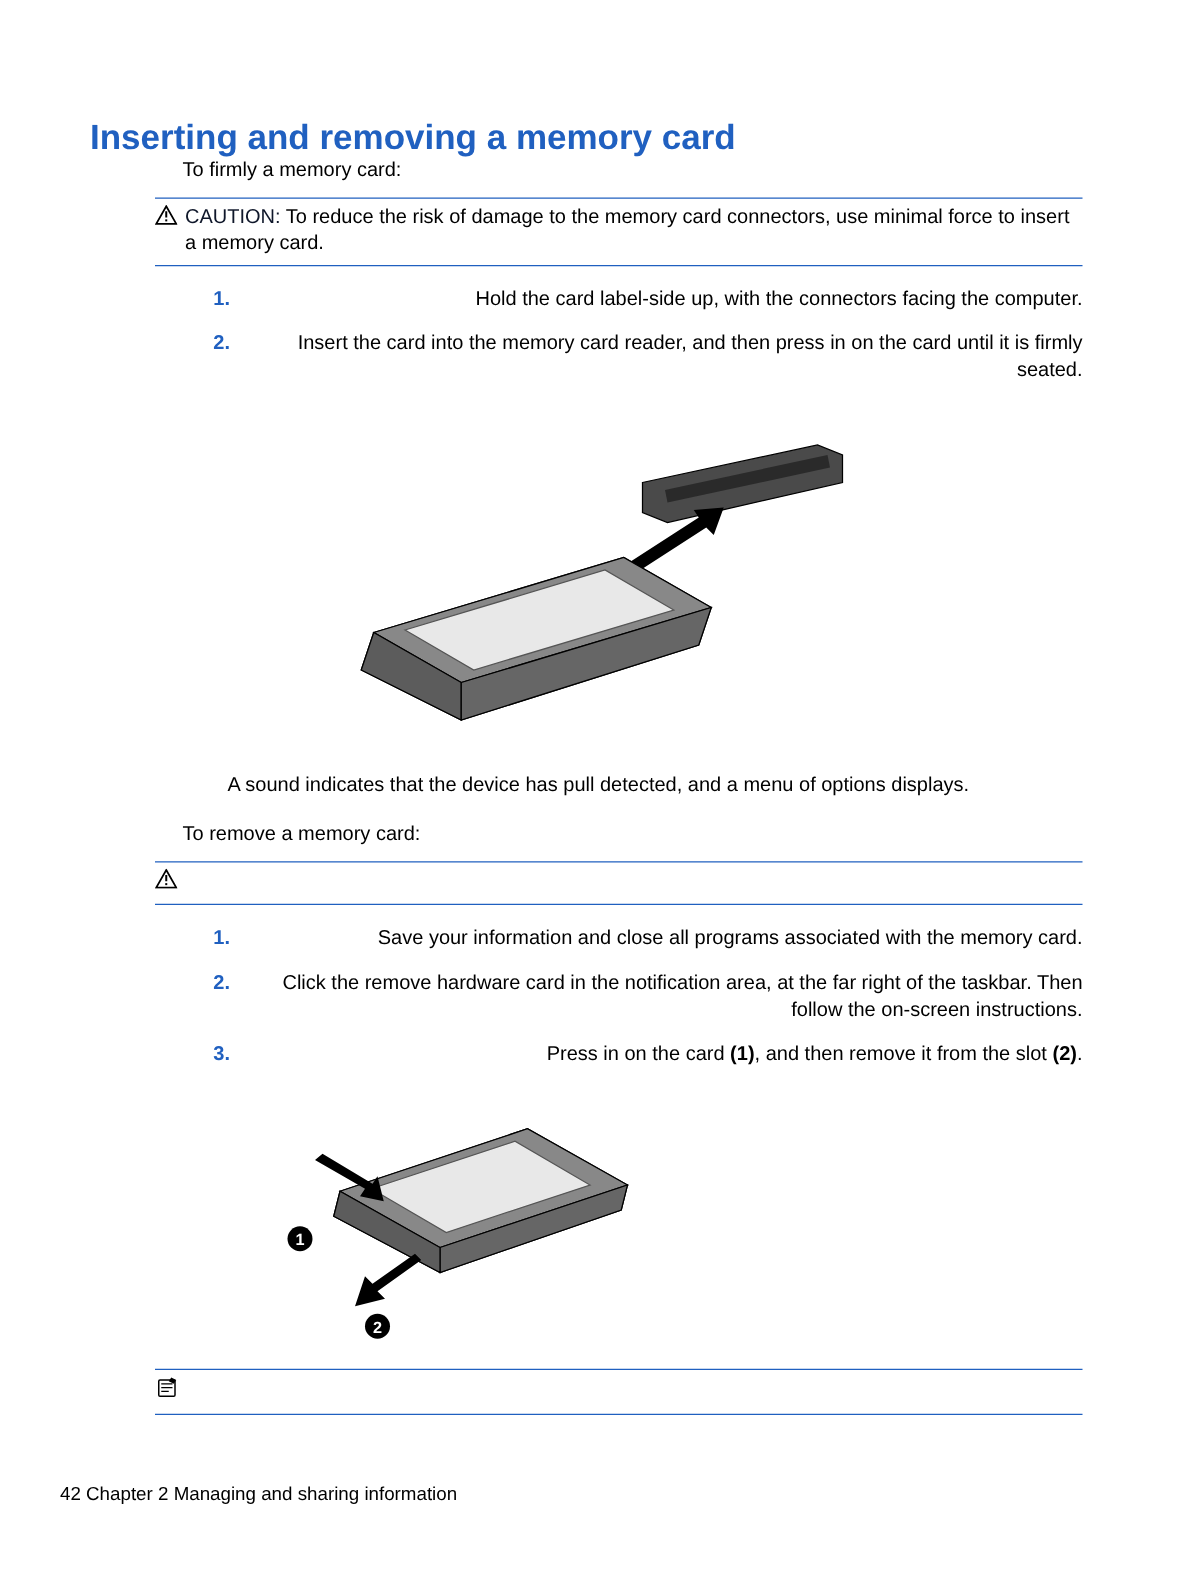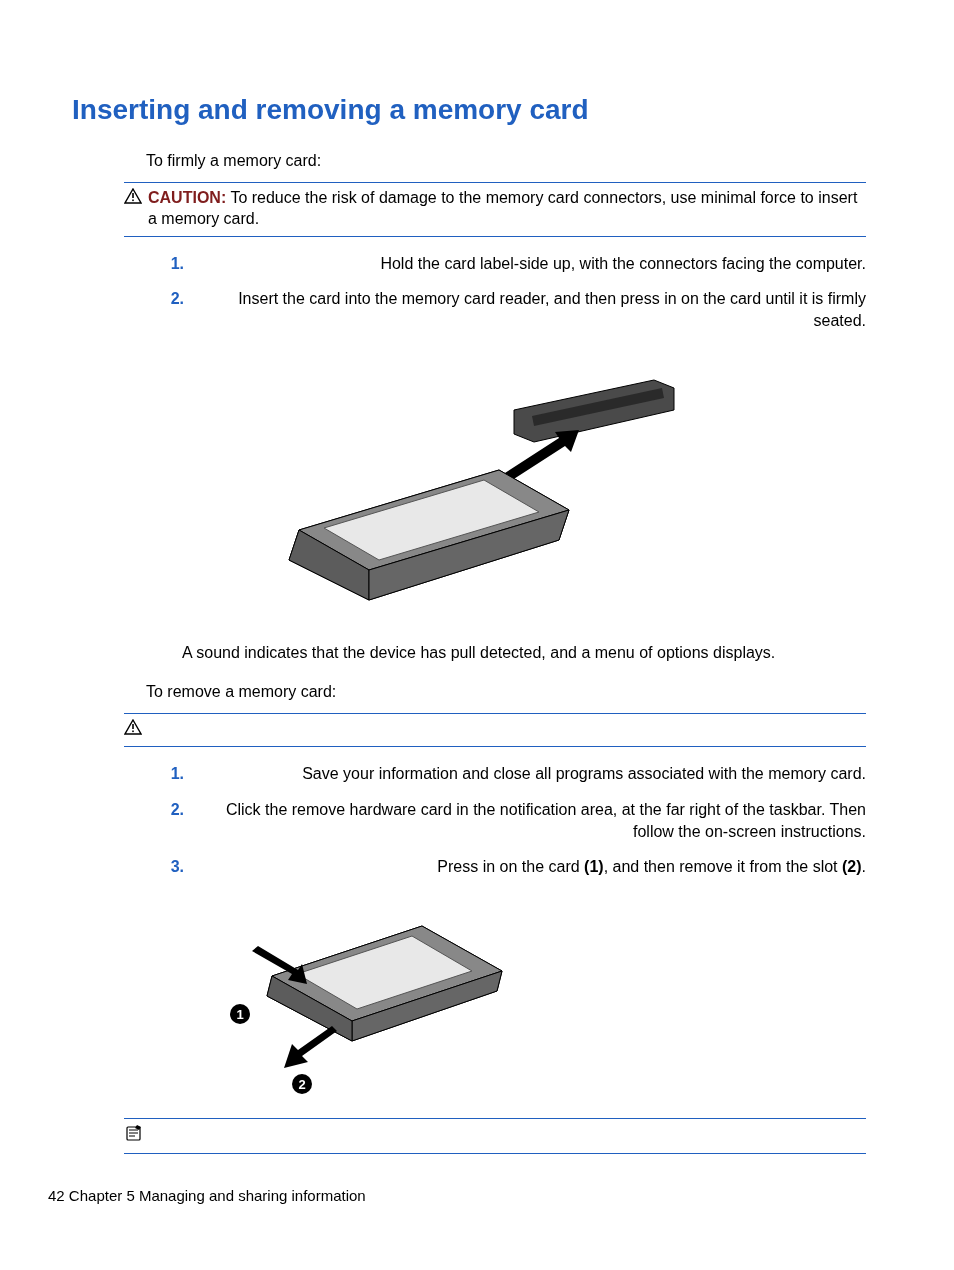--- a/index.html
+++ b/index.html
@@ -10,43 +10,42 @@
     background: #fff;
     width: 954px;
     height: 1270px;
     position: relative;
     padding: 94px 88px 0 72px;
   }
   h1 {
     color: #2060c0;
     font-size: 28px;
     font-weight: bold;
-    margin-bottom: 24px;
   }
   .body-text {
     margin-left: 74px;
     margin-bottom: 10px;
     line-height: 1.35;
   }
   .admonition {
     border-top: 1px solid #2060c0;
     border-bottom: 1px solid #2060c0;
     margin-left: 52px;
     padding: 4px 0 6px 0;
     margin-bottom: 16px;
     display: flex;
     align-items: flex-start;
     gap: 6px;
     line-height: 1.35;
   }
   .admonition .icon { flex-shrink: 0; margin-top: 1px; }
   .admonition .content { flex: 1; }
   .admonition .label {
-    color: #7f1d1d;
-    font-weight: bold;
+    color: #0f172a;
+    font-weight: normal;
   }
   ol.steps {
     list-style: none;
     margin-left: 64px;
     counter-reset: step;
   }
   ol.steps > li {
     counter-increment: step;
     display: flex;
     align-items: flex-start;
@@ -186,14 +185,14 @@
     <svg width="20" height="18" viewBox="0 0 20 18">
       <rect x="3" y="3" width="13" height="13" rx="1" fill="none" stroke="#000" stroke-width="1.2"></rect>
       <path d="M5 6 h9 M5 9 h9 M5 12 h6" stroke="#000" stroke-width="1"></path>
       <path d="M13 1 l4 2 -2 3 -4 -2 z" fill="#000"></path>
     </svg>
   </span>
 </div>
 
 <div class="footer">
   <span class="pn">42</span>
-  <span>Chapter 5   Managing and sharing information</span>
+  <span>Chapter 2   Managing and sharing information</span>
 </div>
 
 </body></html>

